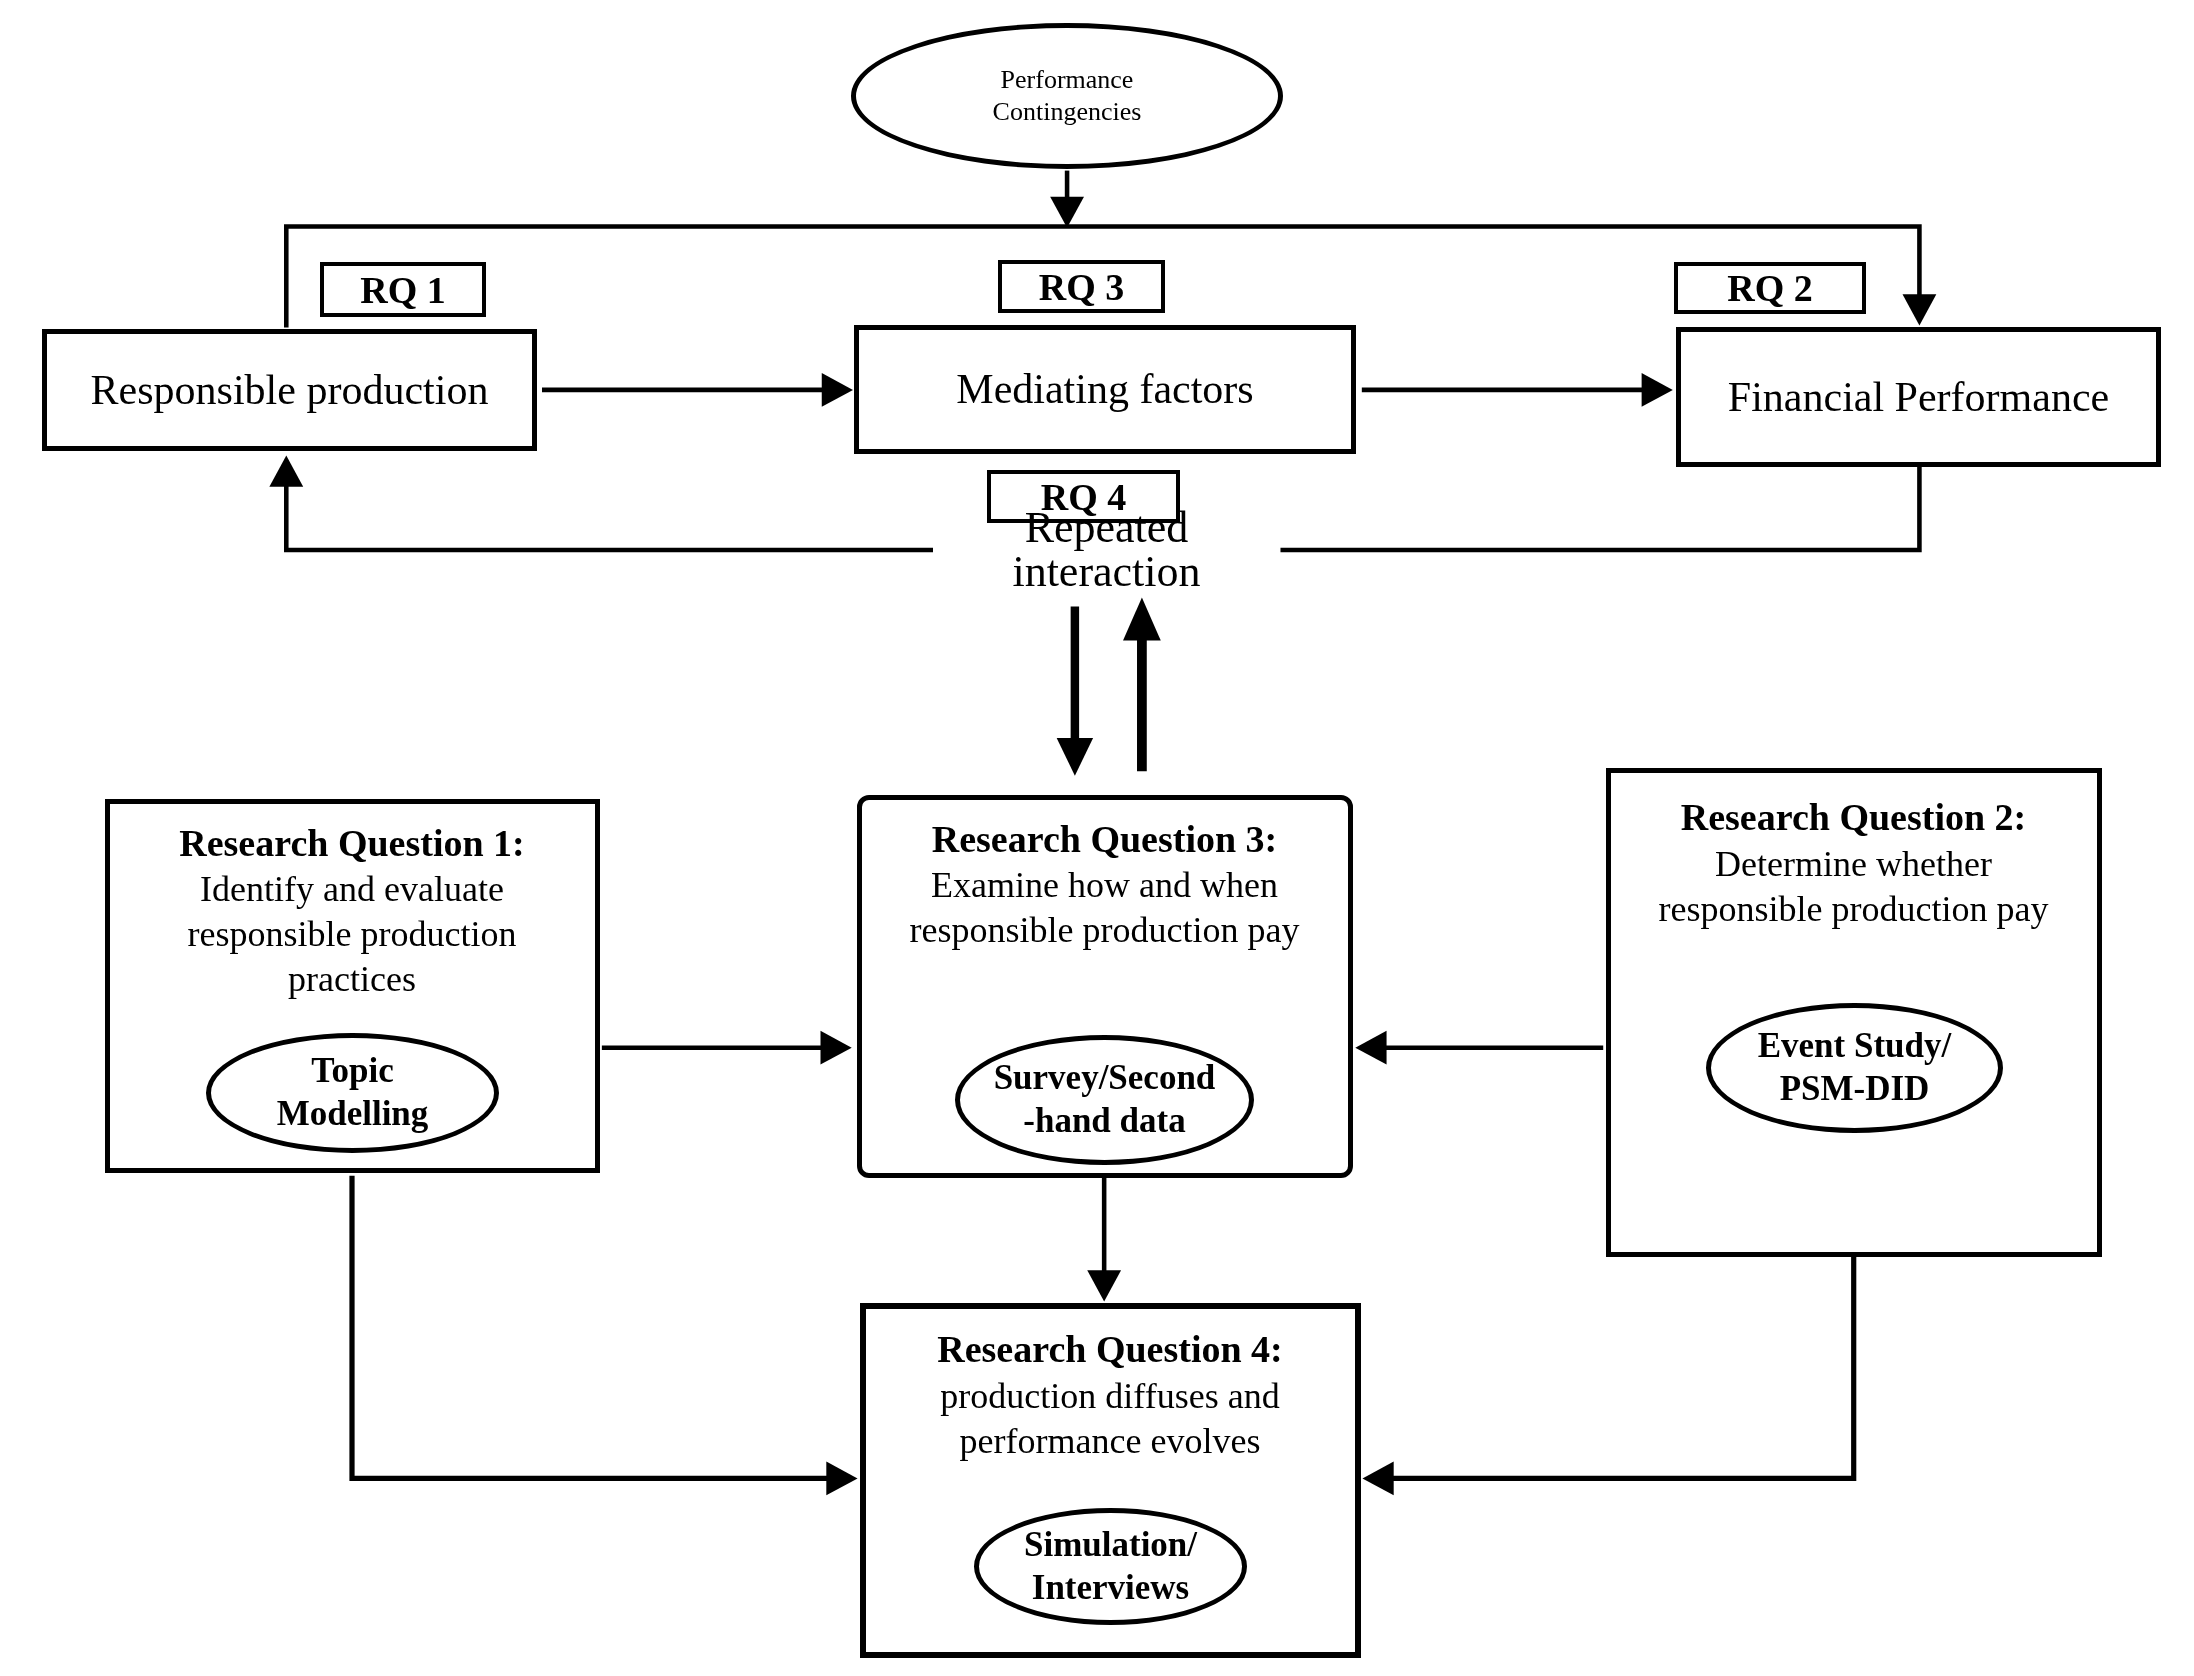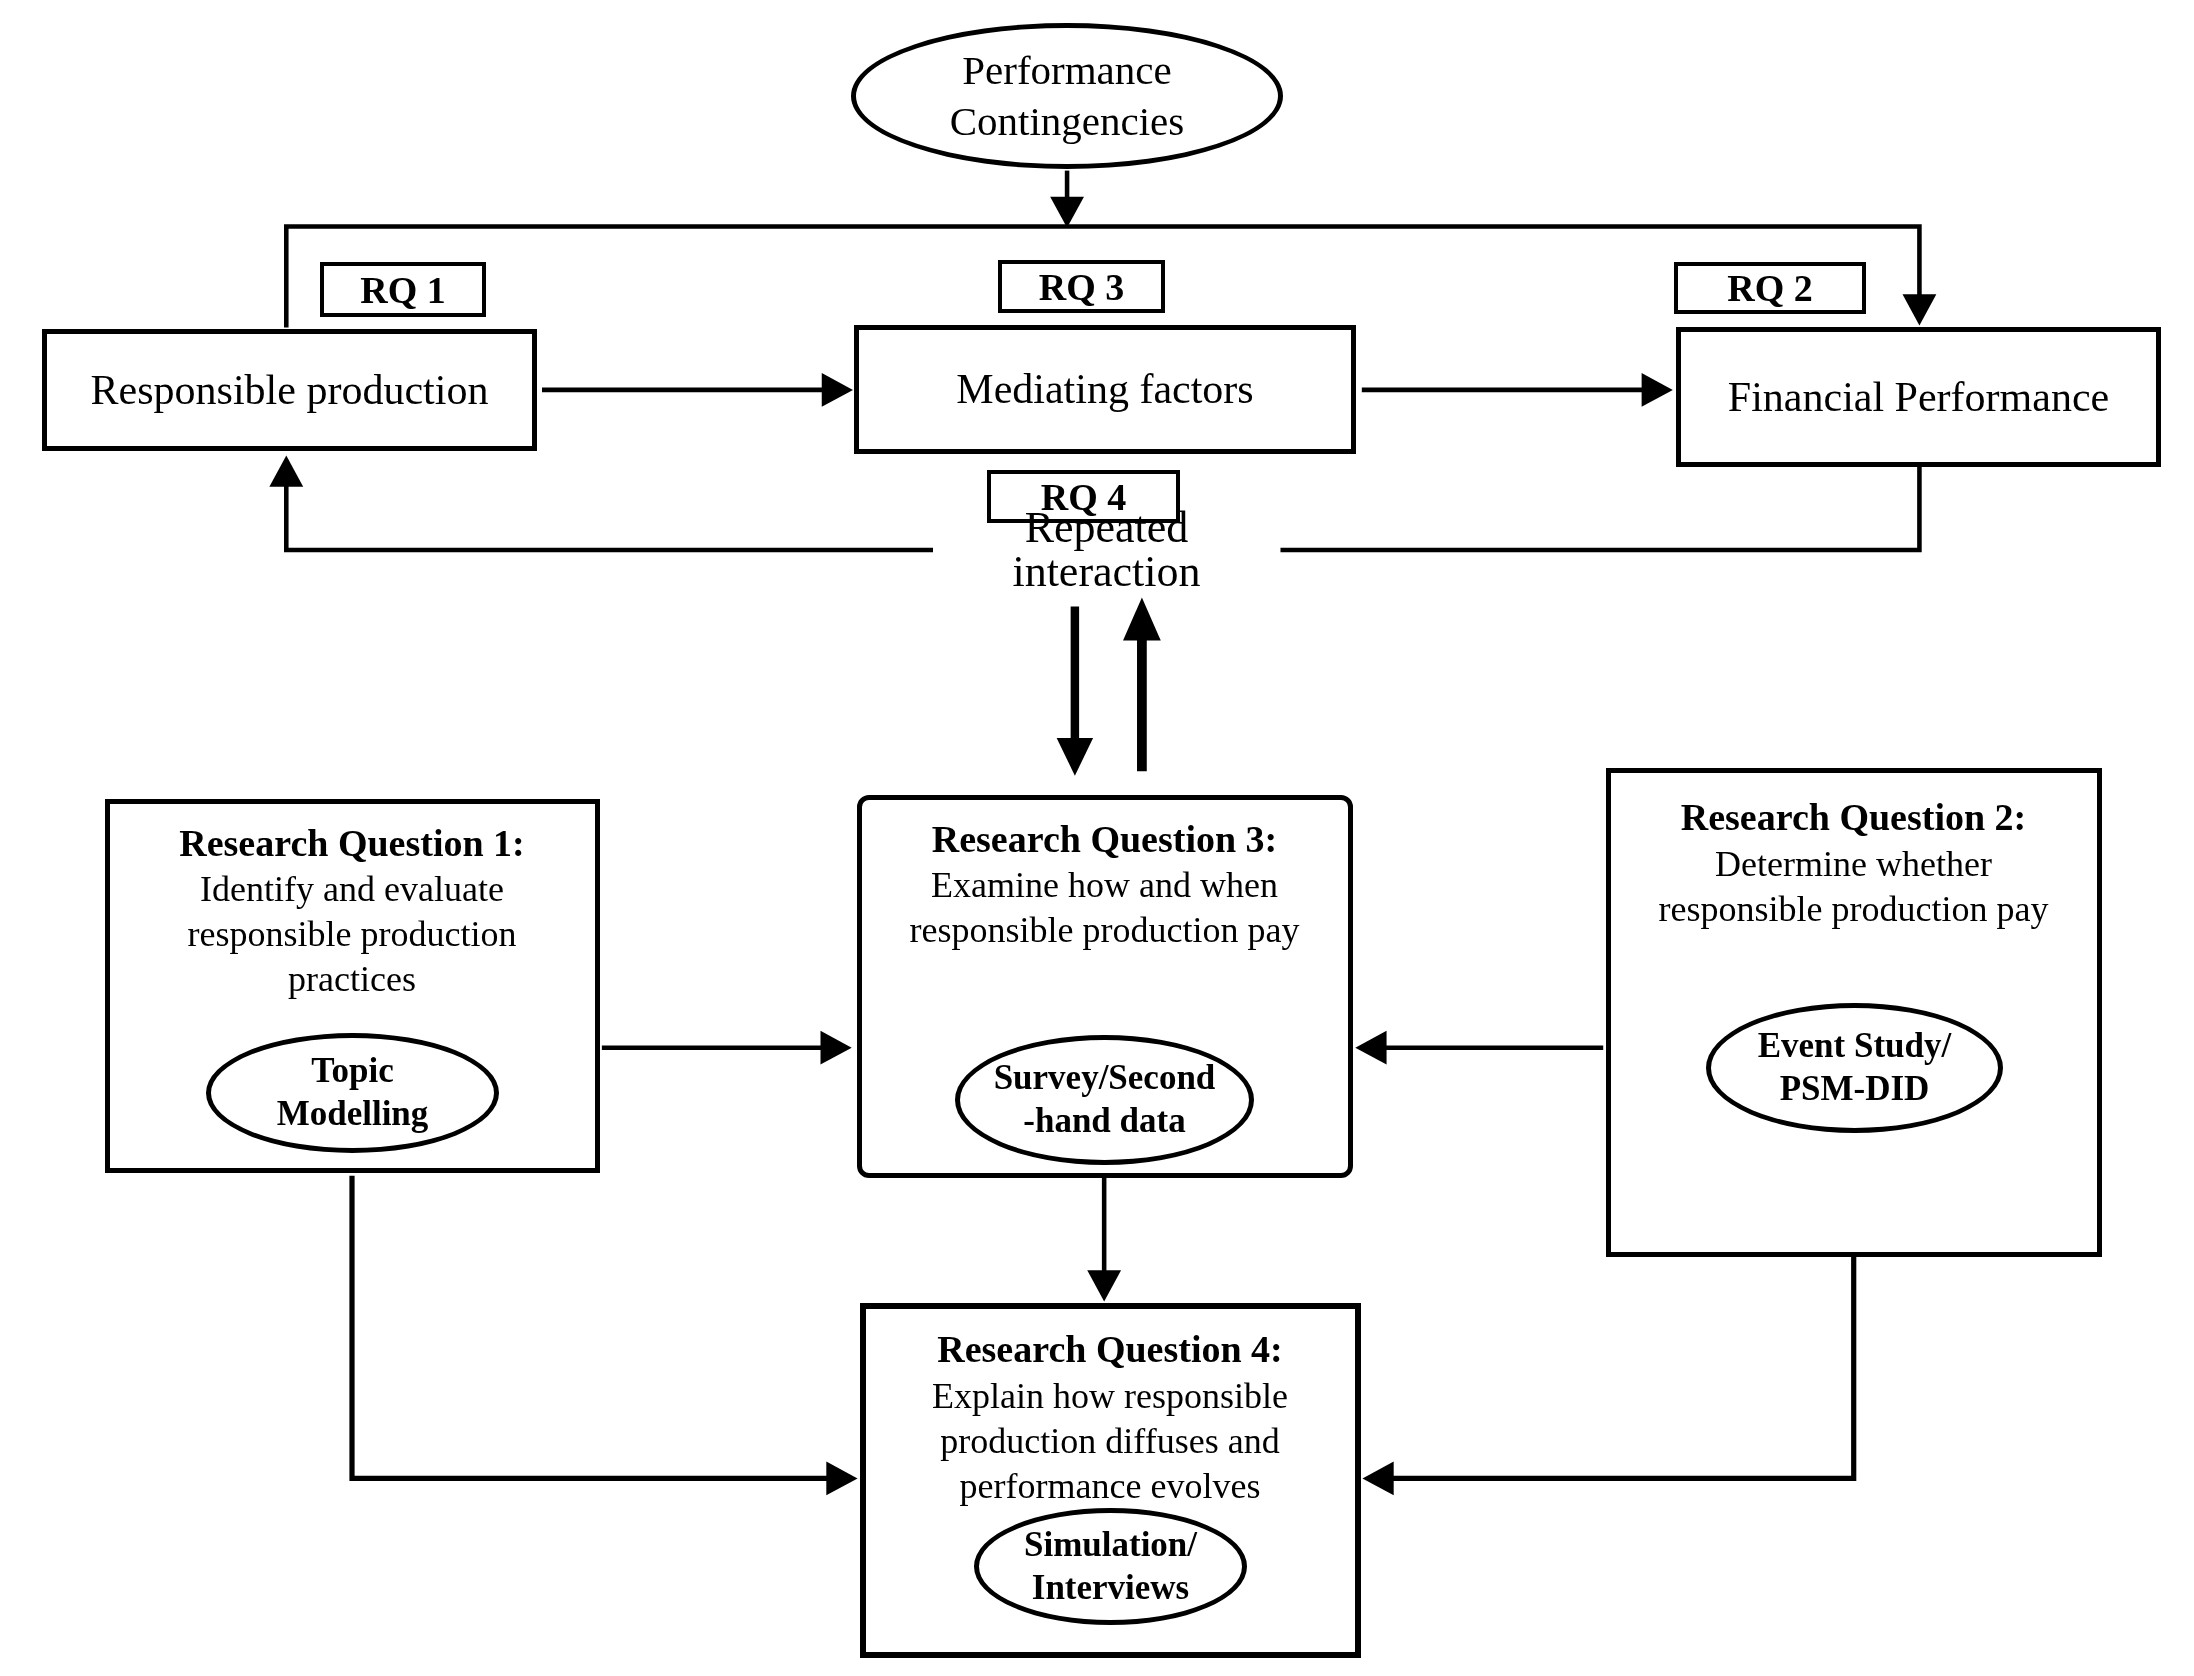--- a/index.html
+++ b/index.html
@@ -12,21 +12,21 @@
     overflow:hidden;
   }
   #wires{position:absolute;left:0;top:0;width:2194px;height:1677px;}
   .abs{position:absolute;box-sizing:border-box;}
   .center{display:flex;align-items:center;justify-content:center;text-align:center;}
   .col{flex-direction:column;}
   .node{border:5.2px solid #000;background:#fff;}
   .node-lg{font-size:42px;line-height:1.15;}
   .tag{border:4.6px solid #000;background:#fff;font-weight:bold;font-size:38px;line-height:1;}
   .oval{border:5.2px solid #000;border-radius:50%;background:#fff;font-weight:bold;font-size:35px;line-height:1.22;}
-  .oval-plain{border:5.2px solid #000;border-radius:50%;background:#fff;font-size:41px;line-height:1.25;}
+  .oval-plain{border:5.2px solid #000;border-radius:50%;background:#fff;font-size:26px;line-height:1.25;}
   .qbox{border:5.2px solid #000;background:#fff;}
   .qbox-thick{border:6.5px solid #000;background:#fff;}
   .qtext{font-size:36px;line-height:1.25;}
   .qtitle{font-weight:bold;font-size:38px;}
   .fbk-label{font-size:44px;line-height:1;background:#fff;}
   .ln{stroke:#000;fill:none;}
   .hd{fill:#000;stroke:none;}
 </style>
 </head>
 <body>
@@ -121,21 +121,20 @@
     </div>
   </div>
   <div class="abs center col oval" style="left:1706px;top:1003px;width:297px;height:130px;">
     <span>Event Study/</span>
     <span>PSM-DID</span>
   </div>
 
   <div class="abs qbox-thick" style="left:860px;top:1303px;width:501px;height:355px;">
     <div class="abs center col qtext" style="left:0;top:17px;width:488px;">
       <div class="qtitle">Research Question 4:</div>
-      <div>Explain how responsible</div>
       <div>production diffuses and</div>
       <div>performance evolves</div>
     </div>
   </div>
   <div class="abs center col oval" style="left:974px;top:1508px;width:273px;height:117px;">
     <span>Simulation/</span>
     <span>Interviews</span>
   </div>
 
 </div>

